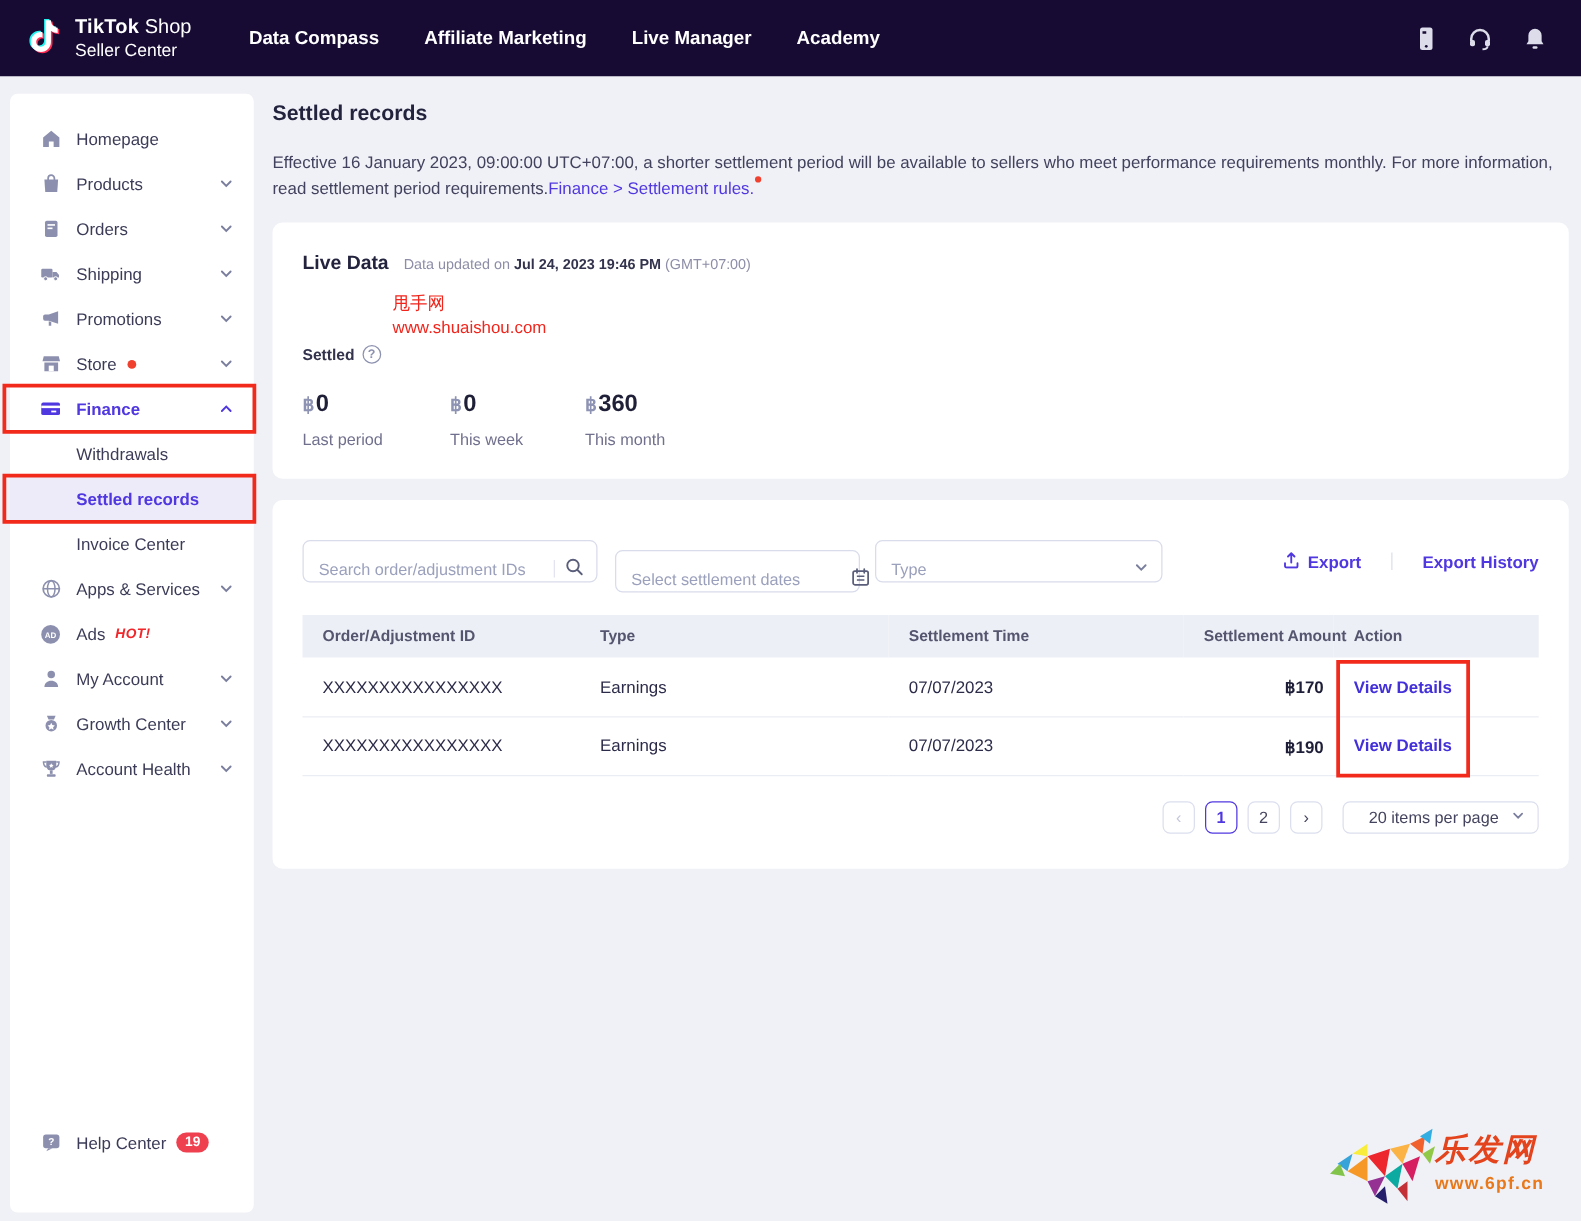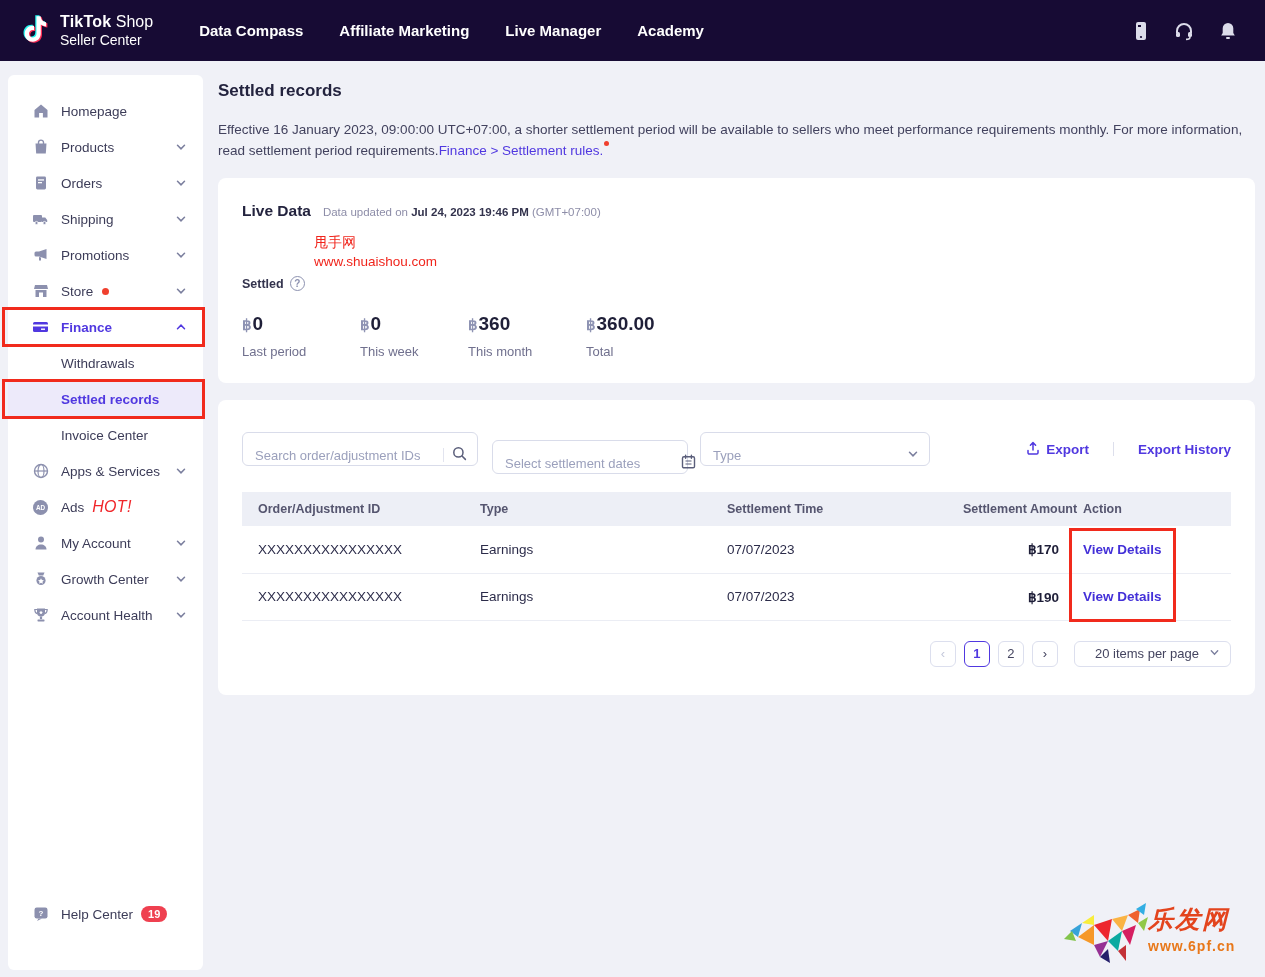--- a/index.html
+++ b/index.html
@@ -38,21 +38,21 @@
   }
   .side-item .ico { width:17px; height:17px; margin-right:12px; color:#8c90ae; flex:0 0 auto; display:flex; align-items:center; justify-content:center; }
   .side-item .chev { margin-left:auto; color:#7b7f9e; display:flex; }
   .side-item.sub { padding-left:53px; }
   .side-item.active-parent { color:#5038e0; font-weight:700; }
   .side-item.active-parent .ico { color:#5038e0; }
   .side-item.active-parent .chev { color:#5038e0; }
   .side-item.selected { background:#edeafa; color:#5038e0; font-weight:700; }
   .red-outline { position:absolute; left:-6px; right:-2px; top:-2px; bottom:-2px; border:3px solid #f12a1c; pointer-events:none; z-index:5; }
   .store-dot { width:7px; height:7px; border-radius:50%; background:#f0402e; margin-left:9px; }
-  .hot-badge { color:#f0262a; font-size:16px; font-weight:400; font-style:italic; margin-left:8px; letter-spacing:.3px; }
+  .hot-badge { color:#f0262a; font-size:11px; font-weight:700; font-style:italic; margin-left:8px; letter-spacing:.3px; }
   .help-item { position:absolute; bottom:38px; left:0; width:100%; }
   .num-badge { background:#ef4050; color:#fff; border-radius:9px; font-size:11px; font-weight:700; padding:2px 7px; margin-left:8px; }
   
   .main { position:absolute; left:218px; top:75px; width:1037px; }
   .page-title { font-size:17px; font-weight:800; color:#23233e; padding-top:6px; }
   .notice { margin-top:18px; font-size:13.5px; line-height:21px; color:#42425e; }
   .notice a { color:#5038e0; text-decoration:none; cursor:pointer; position:relative; }
   .dot-sup { display:inline-block; width:5px; height:5px; background:#f0402e; border-radius:50%; vertical-align:top; margin-top:1px; margin-left:1px; }
   .card { background:#fff; border-radius:8px; padding:24px; position:relative; }
   .card-live { margin-top:17px; height:205px; }
@@ -383,24 +383,20 @@
         <div class="stat-val"><span class="cur">฿</span><span>0</span></div>
         <div class="stat-label">Last period</div>
       </div>
       <div class="stat">
         <div class="stat-val"><span class="cur">฿</span><span>0</span></div>
         <div class="stat-label">This week</div>
       </div>
       <div class="stat">
         <div class="stat-val"><span class="cur">฿</span><span>360</span></div>
         <div class="stat-label">This month</div>
-      </div>
-      <div class="stat">
-        <div class="stat-val"><span class="cur">฿</span><span>360.00</span></div>
-        <div class="stat-label">Total</div>
       </div>
     </div>
   </section>
 
   <section class="card card-table">
     <div class="filter-row">
       <div class="input-box search-box">
         <input placeholder="Search order/adjustment IDs" style="">
         <span class="vdiv"></span>
         <span><svg width="15" height="15" viewBox="0 0 15 15">

